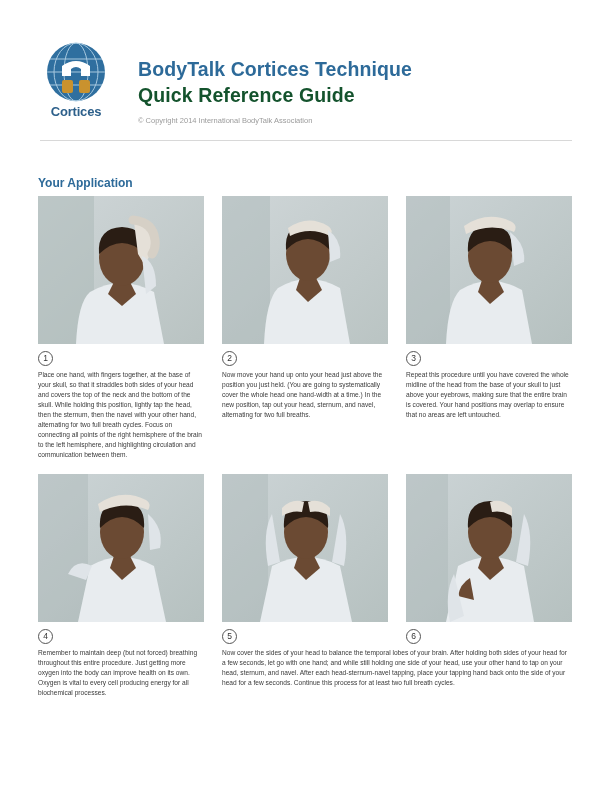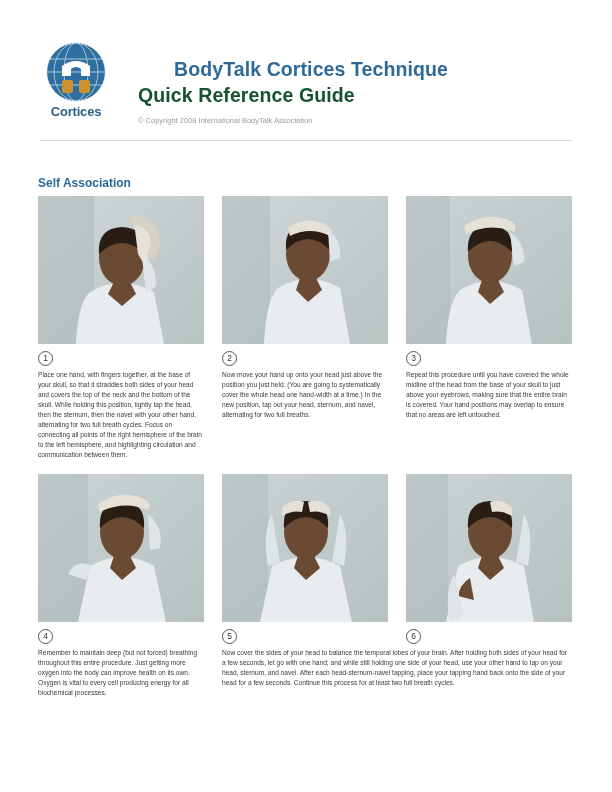--- a/index.html
+++ b/index.html
@@ -54,21 +54,20 @@
   .title-block {
     margin-left: 26px;
     padding-top: 14px;
   }
   .doc-title {
     font-size: 19.5px;
     font-weight: bold;
     color: #2d6a99;
     line-height: 1.35;
     letter-spacing: 0.1px;
-    margin-left: 36px;
   }
   .doc-subtitle {
     font-size: 19.5px;
     font-weight: bold;
     color: #14532d;
     line-height: 1.35;
     letter-spacing: 0.1px;
   }
   .copyright {
     font-size: 7.5px;
@@ -181,27 +180,27 @@
         <path d="M22 24 q14 -10 28 0 v10 h-9 v-7 q-5 -4 -10 0 v7 h-9 z" fill="#ffffff"></path>
         <rect x="22" y="38" width="11" height="13" rx="2" fill="#c9922e"></rect>
         <rect x="39" y="38" width="11" height="13" rx="2" fill="#c9922e"></rect>
       </svg>
       <div class="logo-word">Cortices</div>
     </div>
 
     <div class="title-block">
       <div class="doc-title">BodyTalk Cortices Technique</div>
       <div class="doc-subtitle">Quick Reference Guide</div>
-      <div class="copyright">© Copyright 2008 International BodyTalk Association</div>
+      <div class="copyright">© Copyright 2014 International BodyTalk Association</div>
     </div>
   </div>
 
   <div class="header-rule"></div>
 
-  <div class="section-sub">Self Association</div>
+  <div class="section-sub">Your Application</div>
 
   <div class="steps">
 
     <div class="row row1">
 
       <div class="cell">
         <div class="photo">
           <svg width="166" height="148" viewBox="0 0 166 148">
             <defs>
               <linearGradient id="bg1" x1="0" y1="0" x2="1" y2="1">

